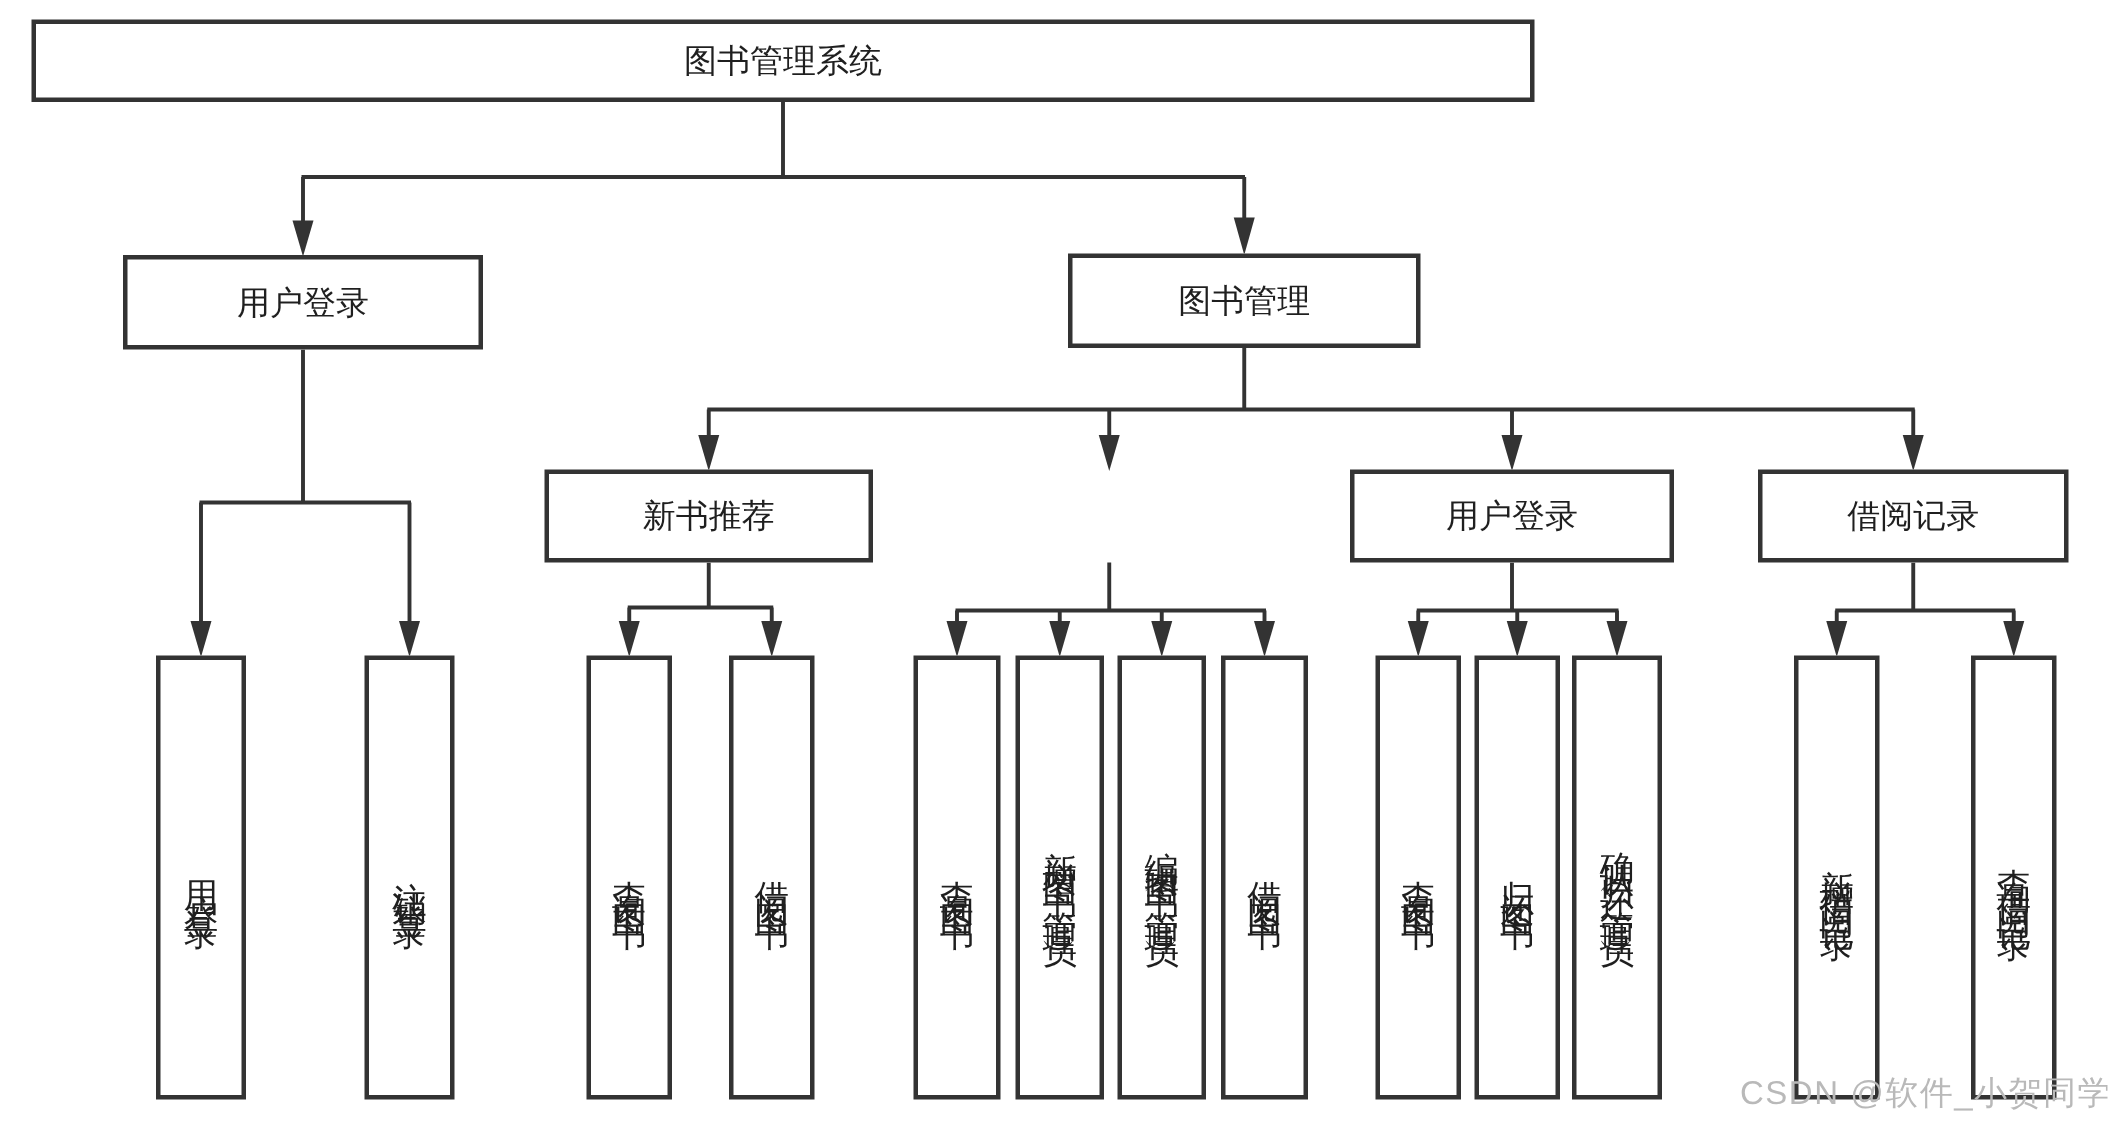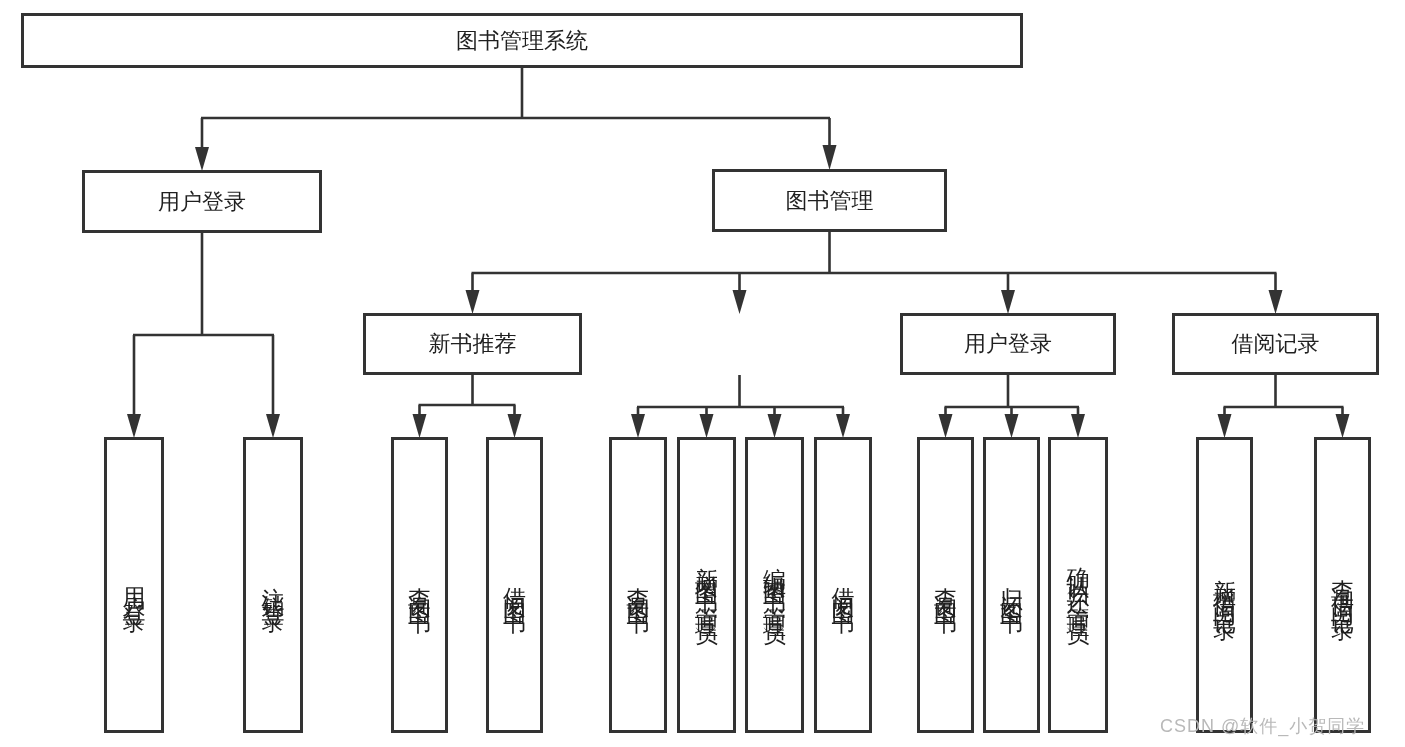--- a/index.html
+++ b/index.html
@@ -41,21 +41,21 @@
   .node.v span{
     writing-mode:vertical-rl;
     letter-spacing:8px;
     font-size:23px;
     line-height:1;
   }
   .watermark{
     position:absolute;left:1160px;top:714px;width:240px;
     z-index:3;
     color:var(--watermark);
-    font-size:18px;
+    font-size:22px;
     letter-spacing:1px;
     white-space:nowrap;
   }
 </style>
 </head>
 <body>
 
 <div class="canvas">
 
   <svg class="connectors" viewBox="0 0 1405 747" xmlns="http://www.w3.org/2000/svg">

